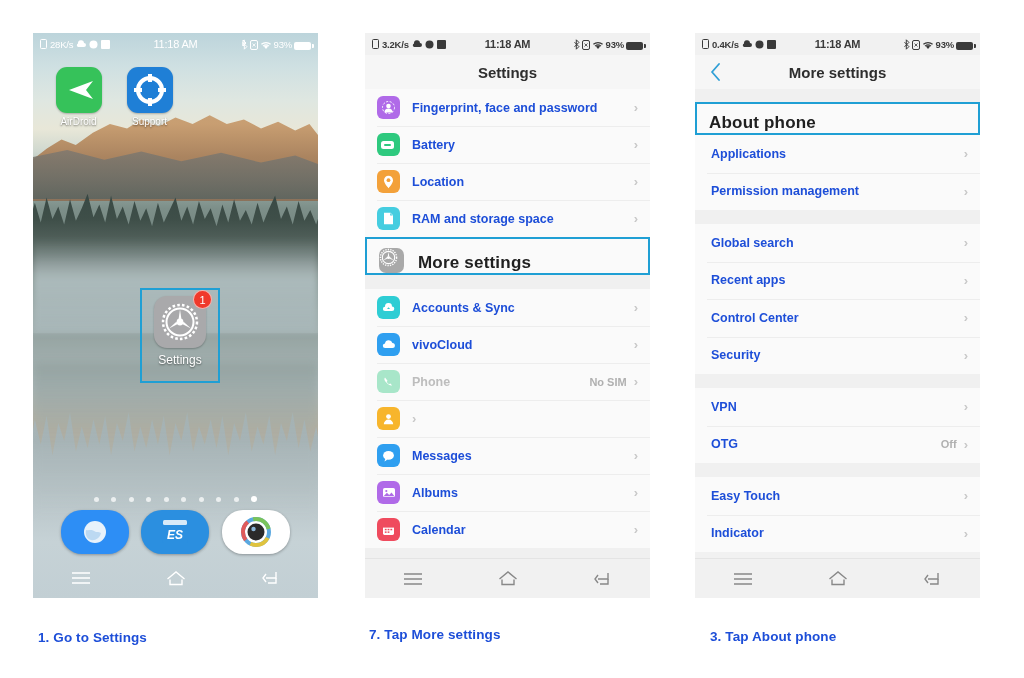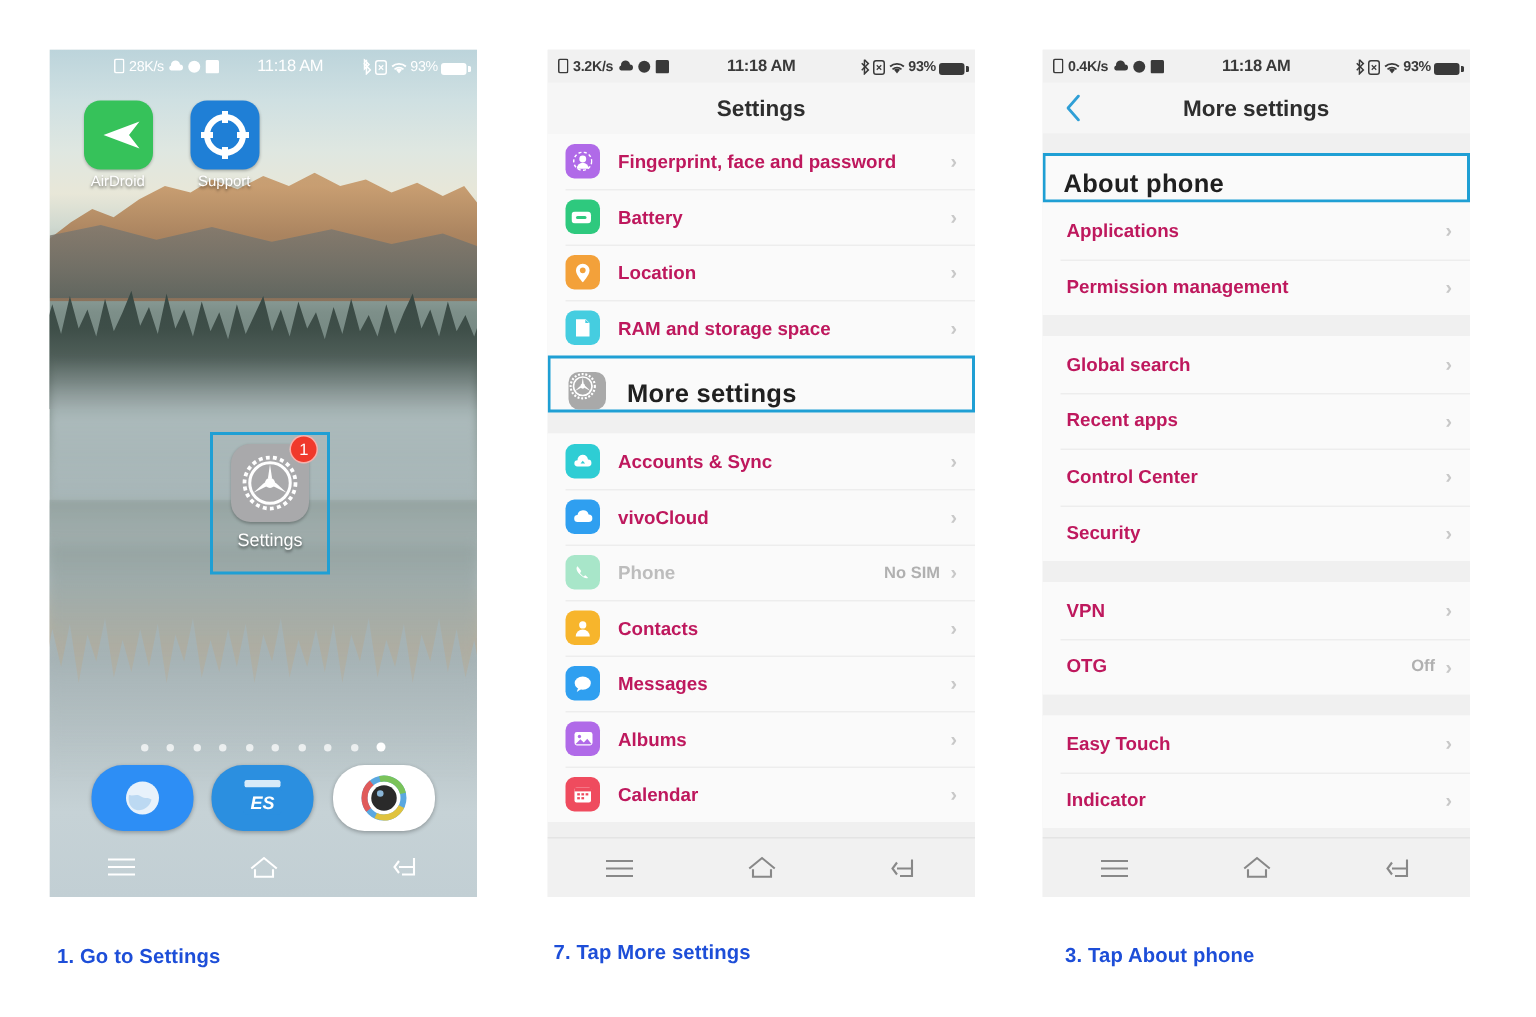--- a/index.html
+++ b/index.html
@@ -37,21 +37,21 @@
   .sb-ico { display:inline-block; }
   .batt {
     display:inline-block; width:17px; height:8px; border-radius:2px;
     position:relative; background:currentColor;
   }
   .batt:after {
     content:""; position:absolute; right:-3px; top:2px; width:2px; height:4px;
     background: currentColor; border-radius:0 1px 1px 0;
   }
   .dark-sb { color:#3a3a3a; }
-  .light-sb { color:#ffffff;margin-left:36px; }
+  .light-sb { color:#ffffff; }
 
   
   #phone1 .wall {
     position:absolute; inset:0;
     background:
       
       linear-gradient(180deg,
         #bcd4db 0%, #cfe0e2 6%, #dfe7e1 12%, #e8e7d8 17%,
         #cfd8cf 21%, #9fb0ab 26%, #7d8f89 31%,
         #6f827d 37%, #7e8e89 43%, #98a6a3 49%,
@@ -167,21 +167,21 @@
     height:37px; display:flex; align-items:center; padding:0 12px;
     background:#fafafa; position:relative;
   }
   .row + .row:before {
     content:""; position:absolute; left:12px; right:0; top:0; height:1px; background:#ededed;
   }
   .row .ico {
     width:23px; height:23px; border-radius:6px; flex:0 0 auto; margin-right:12px;
     display:flex; align-items:center; justify-content:center;
   }
-  .row .lbl { font-size:12.5px; color:#be185d; flex:1 1 auto; }
+  .row .lbl { font-size:12.5px; color:#1d4ed8; flex:1 1 auto; }
   .row .val { font-size:11px; color:#b0b0b0; margin-right:7px; }
   .chev { color:#c8c8c8; font-size:13px; line-height:1; }
   .row.dim .lbl { color:#bdbdbd; }
   .row.noicon { padding-left:16px; height:37.5px; }
   .row.noicon .lbl { font-size:12.5px; }
 
   .hl-row {
     position:relative; height:33px; display:flex; align-items:flex-end;
     background:#fafafa; padding:0 12px;
     border:2.5px solid #1f9fd4;
@@ -530,21 +530,20 @@
             <span class="chev">›</span>
           </div>
 
           <div class="row">
             <span class="ico" style="background:#f7b52c">
               <svg width="11" height="12" viewBox="0 0 11 12">
                   <circle cx="5.5" cy="3.6" r="2.4" fill="#fff"></circle>
                   <path d="M0.8 11.3a4.7 4.7 0 019.4 0z" fill="#fff"></path>
                 </svg>
             </span>
-            <span class="lbl">Contacts</span>
             <span class="chev">›</span>
           </div>
 
           <div class="row">
             <span class="ico" style="background:#2f9ff0">
               <svg width="13" height="12" viewBox="0 0 13 12">
                   <ellipse cx="6.5" cy="5.4" rx="5.4" ry="4.4" fill="#fff"></ellipse>
                   <path d="M3.4 8.6L2.5 11.4l3-2z" fill="#fff"></path>
                 </svg>
             </span>

